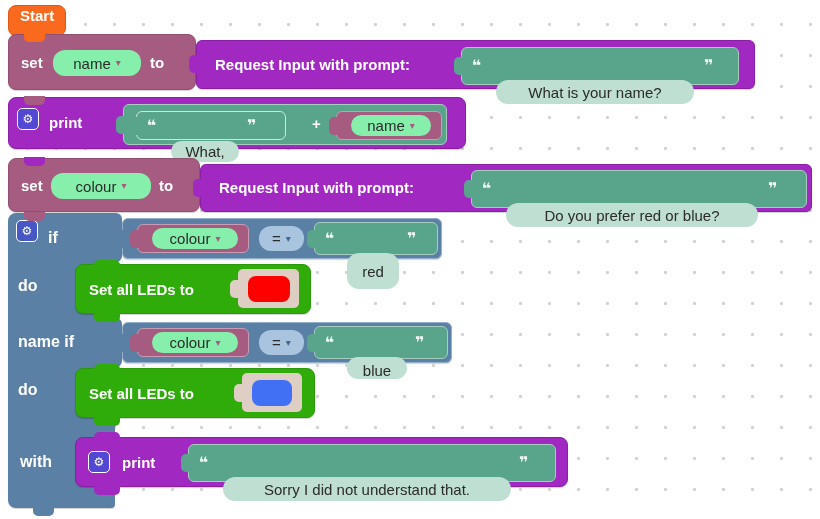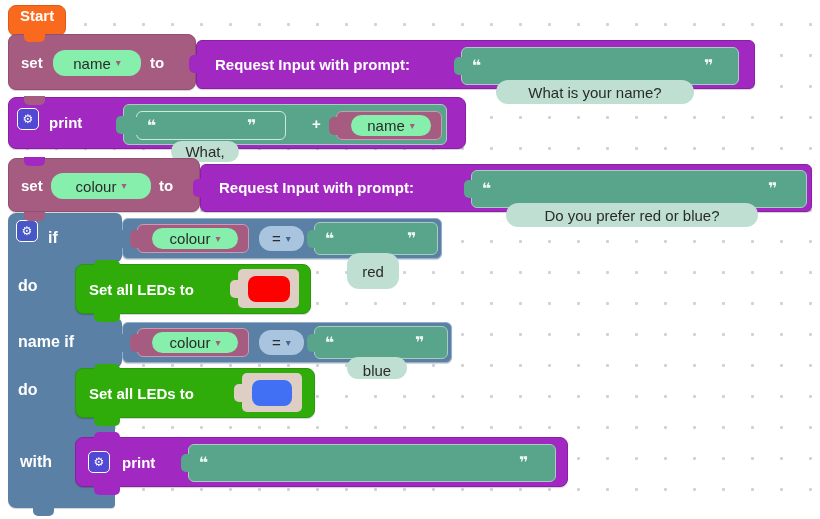--- a/index.html
+++ b/index.html
@@ -203,17 +203,20 @@
   </div>
 
   <div class="blk purple" style="left:75px;top:437px;width:493px;height:50px;border-radius:8px;">
     <div class="bump" style="left:18px;top:-6px;"></div>
     <div class="btab" style="left:18px;top:48px;"></div>
     <span class="gear" style="left:12px;top:13px;background:#5348d4;">⚙</span>
     <span class="lbl" style="left:46px;top:16px;">print</span>
     <div class="blk b-teal" style="left:112px;top:6px;width:368px;height:38px;box-shadow:none;">
       <span class="tabL" style="top:9px;"></span>
       <span class="q" style="left:10px;top:10px;">❝</span>
+      <div class="pill pill-teal" style="left:34px;top:7px;width:288px;height:24px;">
+        <span>Sorry I did not understand that.</span>
+      </div>
       <span class="q" style="left:330px;top:10px;">❞</span>
     </div>
   </div>
 
 </div>
 
 </body></html>

